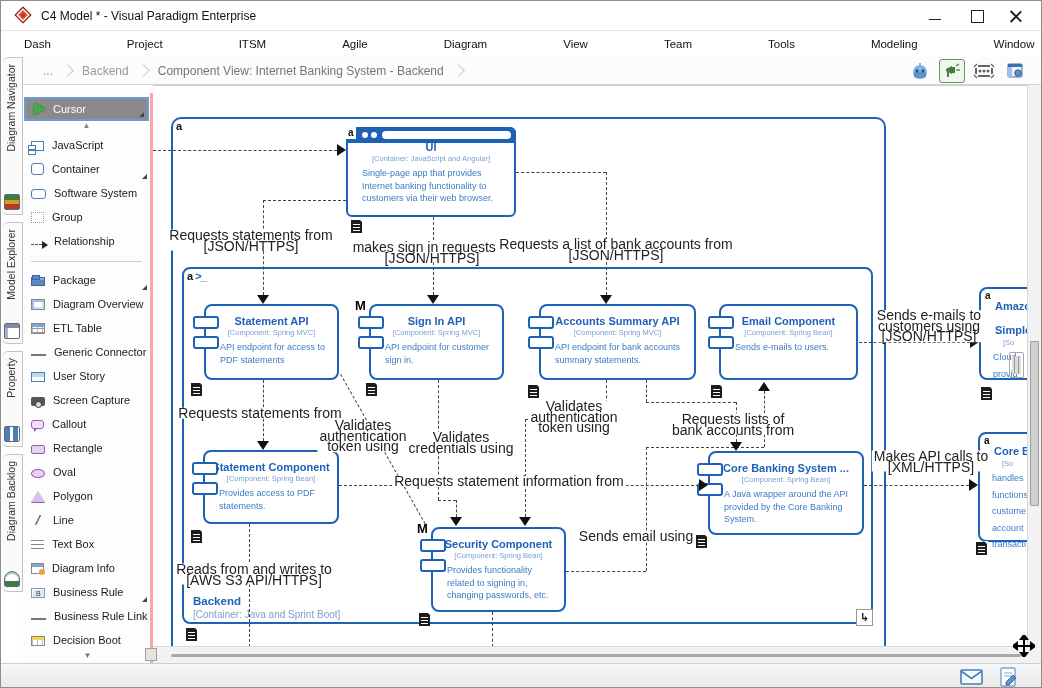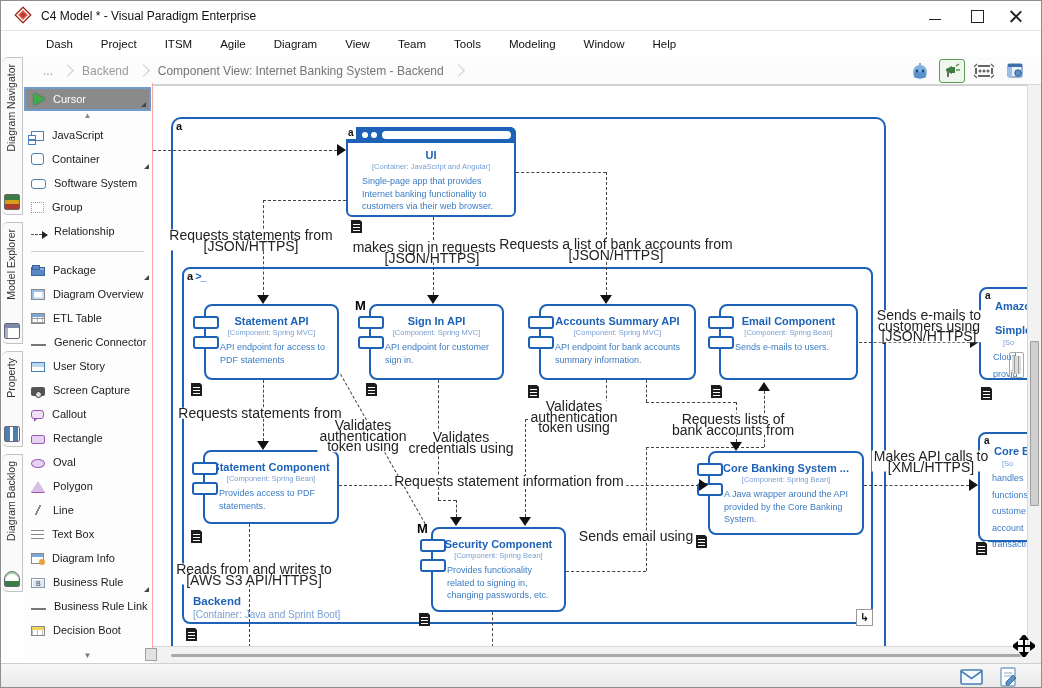--- a/index.html
+++ b/index.html
@@ -11,21 +11,21 @@
   #logo { position:absolute; left:16px; top:8px; width:12px; height:12px; background:#c0392b; border:1px solid #8f2318; transform:rotate(45deg); box-shadow:inset 0 0 0 1.5px #fff, inset 0 0 0 3px #d8594a; }
   #wintitle { position:absolute; left:40px; top:8px; font-size:12px; color:#111; }
   .wc { position:absolute; top:6px; width:30px; height:18px; }
   #wc-min{ right:90px; } #wc-max{ right:48px; } #wc-close{ right:10px; }
   #wc-min::after{ content:""; position:absolute; left:8px; top:12px; width:12px; border-top:1.6px solid #222; }
   #wc-max::after{ content:""; position:absolute; left:8px; top:3px; width:11px; height:11px; border:1.4px solid #222; }
   #wc-close::before,#wc-close::after{ content:""; position:absolute; left:14px; top:2px; width:1.6px; height:15px; background:#222; }
   #wc-close::before{ transform:rotate(45deg);} #wc-close::after{ transform:rotate(-45deg);}
 
   
-  #menubar { position:absolute; left:0; top:30px; width:100%; height:26px; display:flex; align-items:center; padding-left:31px; background:#fff; }
+  #menubar { position:absolute; left:0; top:30px; width:100%; height:26px; display:flex; align-items:center; padding-left:9px; background:#fff;gap:48px; }
   .mi { padding:4px 14px; font-size:11.5px; color:#111; cursor:default; }
 
   
   #crumbrow { position:absolute; left:22px; top:56px; width:1020px; height:28px; background:#fcfcfc; border-bottom:1px solid #d4d4d4; display:flex; align-items:center; padding-left:14px; }
   .bc-item { font-size:12px; color:#9a9a9a; padding:0 6px; white-space:nowrap; }
   .bc-item.cur { color:#757575; }
   .bc-sep { width:9px; height:9px; border-top:1.4px solid #c9c9c9; border-right:1.4px solid #c9c9c9; transform:rotate(45deg); margin:0 4px; flex:none; }
   #tbicons { position:absolute; right:12px; top:58px; display:flex; gap:6px; }
   .tbtn { width:26px; height:24px; display:flex; align-items:center; justify-content:center; border-radius:3px; }
   .tbtn.sel { border:1px solid #5a9e53; background:#eef6ee; }
@@ -34,21 +34,21 @@
   #tabstrip { position:absolute; left:0; top:56px; width:22px; height:606px; background:#fff; }
   .vtab { position:relative; width:21px; margin:0 0 7px 1px; background:#fafafa; border:1px solid #c4c4c4; border-left:none; border-radius:0 0 0 0; border-top-left-radius:6px; border-bottom-left-radius:6px; }
   .vtab-label { position:absolute; top:6px; left:3px; writing-mode:vertical-rl; transform:rotate(180deg); font-size:10.5px; color:#333; white-space:nowrap; }
   .vtab-icon { position:absolute; bottom:4px; left:2px; width:16px; height:16px; }
   .ti-dn { background:linear-gradient(180deg,#3a7d44 33%,#d4a017 33% 66%,#b03a2e 66%); border:1px solid #666; border-radius:2px; }
   .ti-me { background:#fff; border:1px solid #667; box-shadow:inset 0 4px 0 #7d8aa8, inset 3px 0 0 #aab4c8; border-radius:2px; }
   .ti-prop { background:repeating-linear-gradient(90deg,#4a7fb5 0 5px,#fff 5px 8px); border:1px solid #667; border-radius:2px; }
   .ti-db { background:#fff; border:1px solid #667; border-radius:8px 8px 2px 2px; box-shadow:inset 0 -5px 0 #3a7d44, inset 0 2px 0 #9fd3a5; }
 
   
-  #palette { position:absolute; left:22px; top:82px; width:130px; height:578px; background:#fdfdfd; border-right:1px solid #fca5a5; overflow:hidden; padding-top:4px; }
+  #palette { position:absolute; left:22px; top:92px; width:130px; height:578px; background:#fdfdfd; border-right:3px solid #fca5a5; overflow:hidden; padding-top:4px; }
   .pitem { position:relative; height:24px; display:flex; align-items:center; padding-left:8px; font-size:11px; color:#1a1a1a; white-space:nowrap; }
   .pitem.sel { background:#8a8a8a; border:2px solid #6f9bd1; color:#fff; margin:0 1px; }
   .pdivider { height:9px; border-bottom:1px solid #cfcfcf; margin:0 8px 6px 8px; }
   .pscroll { height:12px; text-align:center; font-size:8px; color:#888; line-height:10px; }
   .subtri { position:absolute; right:3px; bottom:2px; width:0; height:0; border-left:5px solid transparent; border-bottom:5px solid #444; }
   .plabel { margin-left:8px; }
   .pic { flex:none; width:15px; height:13px; position:relative; display:inline-block; }
   .ic-cursor { width:0; height:0; border-top:6px solid transparent; border-bottom:6px solid transparent; border-left:11px solid #3fae49; filter:drop-shadow(0 0 1px #1d6b24); }
   .ic-component { width:13px; height:10px; background:#fff; border:1.4px solid #4a7fb5; margin-top:2px; }
   .ic-component::before { content:""; position:absolute; left:-4px; top:3px; width:6px; height:3px; background:#fff; border:1px solid #4a7fb5; box-shadow:0 5px 0 -1px #fff, 0 5px 0 0 #4a7fb5; }
@@ -96,21 +96,21 @@
   .ntitle { margin-top:9px; text-align:center; font-size:11px; font-weight:bold; color:#1e62b8; }
   .nsub { text-align:center; font-size:7.5px; color:#7aa0d4; margin-top:1px; }
   .ndesc { margin:4px 8px 0 14px; font-size:9px; line-height:12.5px; color:#3c7cc4; text-align:left; }
   .ctab { position:absolute; left:-13px; width:26px; height:13px; background:#fff; border:2px solid #1e62b8; border-radius:3px; }
   .mmark { position:absolute; left:-16px; top:-8px; font-size:13px; font-weight:bold; color:#000; text-shadow:0 0 2px #fff; }
   .node.browser { border-radius:6px; }
   .bhead { position:absolute; left:-2px; top:-2px; right:-2px; height:16px; background:#1e62b8; border-radius:6px 6px 0 0; }
   .bdot { position:absolute; top:5px; width:6px; height:6px; border-radius:50%; background:#fff; }
   .bpill { position:absolute; left:36px; right:5px; top:4px; height:8px; background:#fff; border-radius:4px; }
   .abadge { position:absolute; left:-2px; top:-2px; background:#fff; padding:0 2px; font-size:10px; font-weight:bold; color:#111; line-height:12px; }
-  .browser .btitle { margin-top:20px; text-align:center; font-size:11px; font-weight:bold; color:#1e62b8; }
+  .browser .btitle { margin-top:12px; text-align:center; font-size:11px; font-weight:bold; color:#1e62b8; }
   .node.plain .pl-title { margin:10px 0 0 14px; font-size:11px; font-weight:bold; color:#1e62b8; line-height:14px; }
   .node.plain .pl-sub { margin:1px 0 0 22px; font-size:7.5px; color:#7aa0d4; }
   .node.plain .pl-desc { margin:4px 0 0 12px; font-size:9px; line-height:12.5px; color:#3c7cc4; }
 
   .segh { position:absolute; height:0; border-top:1.3px dashed #444; }
   .segv { position:absolute; width:0; border-left:1.3px dashed #444; }
   .segd { position:absolute; height:0; border-top:1.3px dashed #444; transform-origin:0 0; }
   .arr { position:absolute; width:0; height:0; }
   .arr.down { border-left:6px solid transparent; border-right:6px solid transparent; border-top:9px solid #111; }
   .arr.up { border-left:6px solid transparent; border-right:6px solid transparent; border-bottom:9px solid #111; }
@@ -363,21 +363,21 @@
         <div class="mmark">M</div>
         <div class="ntitle">Sign In API</div>
         <div class="nsub">[Component: Spring MVC]</div>
         <div class="ndesc">API endpoint for customer sign in.</div>
       </div>
       <div class="node component" style="left: 386px; top: 218px; width: 157px; height: 76px;">
         <div class="ctab" style="top: 10px;"></div>
         <div class="ctab" style="top: 30px;"></div>
         <div class="ntitle">Accounts Summary API</div>
         <div class="nsub">[Component: Spring MVC]</div>
-        <div class="ndesc">API endpoint for bank accounts summary information.</div>
+        <div class="ndesc">API endpoint for bank accounts summary statements.</div>
       </div>
       <div class="node component" style="left: 566px; top: 218px; width: 139px; height: 76px;">
         <div class="ctab" style="top: 10px;"></div>
         <div class="ctab" style="top: 30px;"></div>
         <div class="ntitle">Email Component</div>
         <div class="nsub">[Component: Spring Bean]</div>
         <div class="ndesc">Sends e-mails to users.</div>
       </div>
       <div class="node component" style="left: 50px; top: 364px; width: 136px; height: 74px;">
         <div class="ctab" style="top: 10px;"></div>

